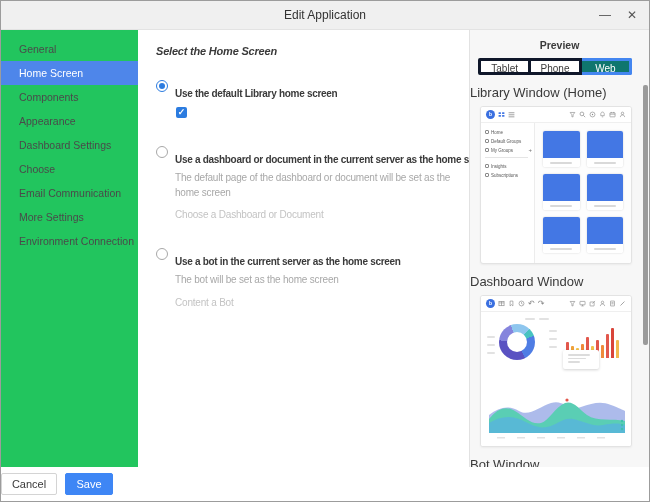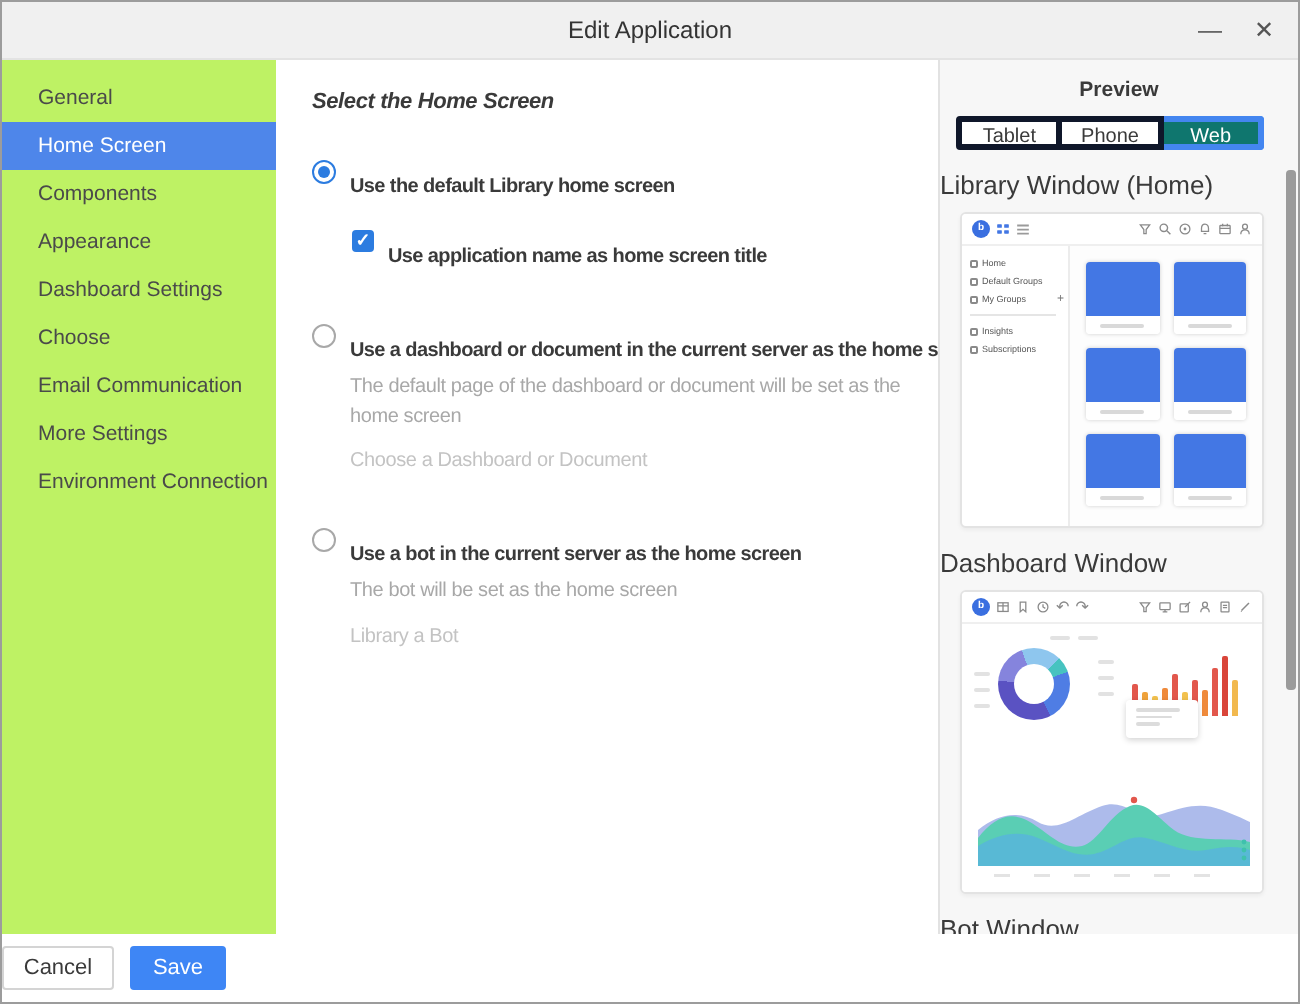--- a/index.html
+++ b/index.html
@@ -10,21 +10,21 @@
   
   .titlebar { flex:0 0 29px; background:#f0f0f0; border-bottom:1px solid #e3e3e3; position:relative;
               display:flex; align-items:center; justify-content:center; }
   .title { font-size:12px; color:#333; }
   .win-controls { position:absolute; right:12px; top:0; height:100%; display:flex; align-items:center; gap:16px; }
   .win-btn { color:#555; font-size:12px; line-height:1; cursor:default; }
 
   .body-row { flex:1 1 auto; display:flex; min-height:0; }
 
   
-  .sidebar { flex:0 0 137px; background:#bef264; padding-top:7px; }
+  .sidebar { flex:0 0 137px; background:#22c55e; padding-top:7px; }
   .side-item { height:24px; line-height:24px; padding-left:18px; font-size:10.5px; color:#4a4a4a; white-space:nowrap; }
   .side-item.selected { background:#4e86ea; color:#fff; }
 
   
   .main { flex:1 1 auto; background:#fff; padding:15px 10px 0 18px; overflow:hidden; }
   .main-heading { font-size:11px; font-weight:700; color:#3a3a3a; margin-bottom:15px; letter-spacing:-0.2px;font-style:italic; }
   .opt-row { display:flex; align-items:center; gap:7px; }
   .radio { flex:0 0 12px; width:12px; height:12px; border-radius:50%; border:1px solid #a8a8a8; background:#fff; position:relative; }
   .radio.checked { border-color:#2c7ce0; }
   .radio.checked::after { content:''; position:absolute; inset:2px; border-radius:50%; background:#2c7ce0; }
@@ -125,40 +125,39 @@
     <div class="main">
       <div class="main-heading">Select the Home Screen</div>
 
       <div class="option">
         <div class="opt-row">
           <span class="radio checked"></span>
           <span class="opt-label">Use the default Library home screen</span>
         </div>
         <div class="checkbox-row">
           <span class="checkbox">✓</span>
-          <span class="opt-label">Use application name as home screen title</span>
         </div>
       </div>
 
       <div class="option">
         <div class="opt-row">
           <span class="radio"></span>
           <span class="opt-label">Use a dashboard or document in the current server as the home screen</span>
         </div>
         <div class="desc">The default page of the dashboard or document will be set as the home screen</div>
         <div class="choose-link">Choose a Dashboard or Document</div>
       </div>
 
       <div class="option">
         <div class="opt-row">
           <span class="radio"></span>
           <span class="opt-label">Use a bot in the current server as the home screen</span>
         </div>
         <div class="desc">The bot will be set as the home screen</div>
-        <div class="choose-link">Library a Bot</div>
+        <div class="choose-link">Content a Bot</div>
       </div>
     </div>
 
     <div class="preview">
       <div class="pv-heading">Preview</div>
 
       <div class="tabs">
         <div class="tab">Tablet</div>
         <div class="tab">Phone</div>
         <div class="tab selected">Web</div>

